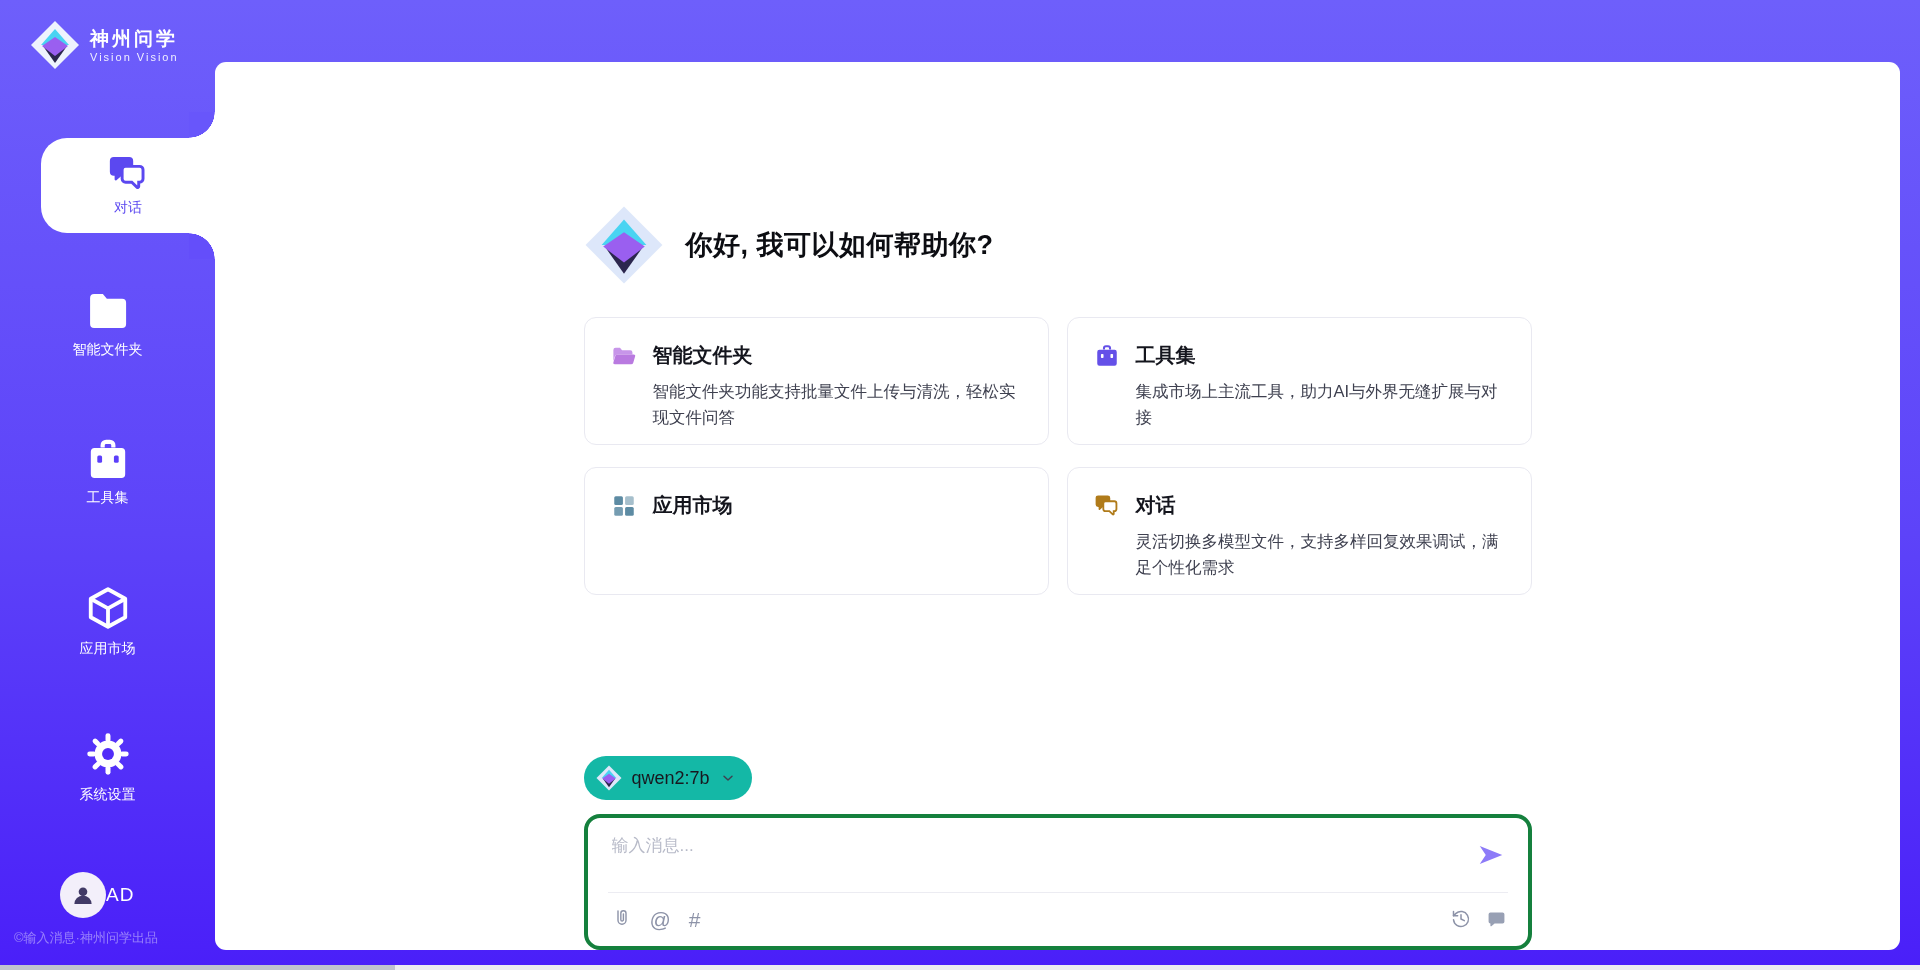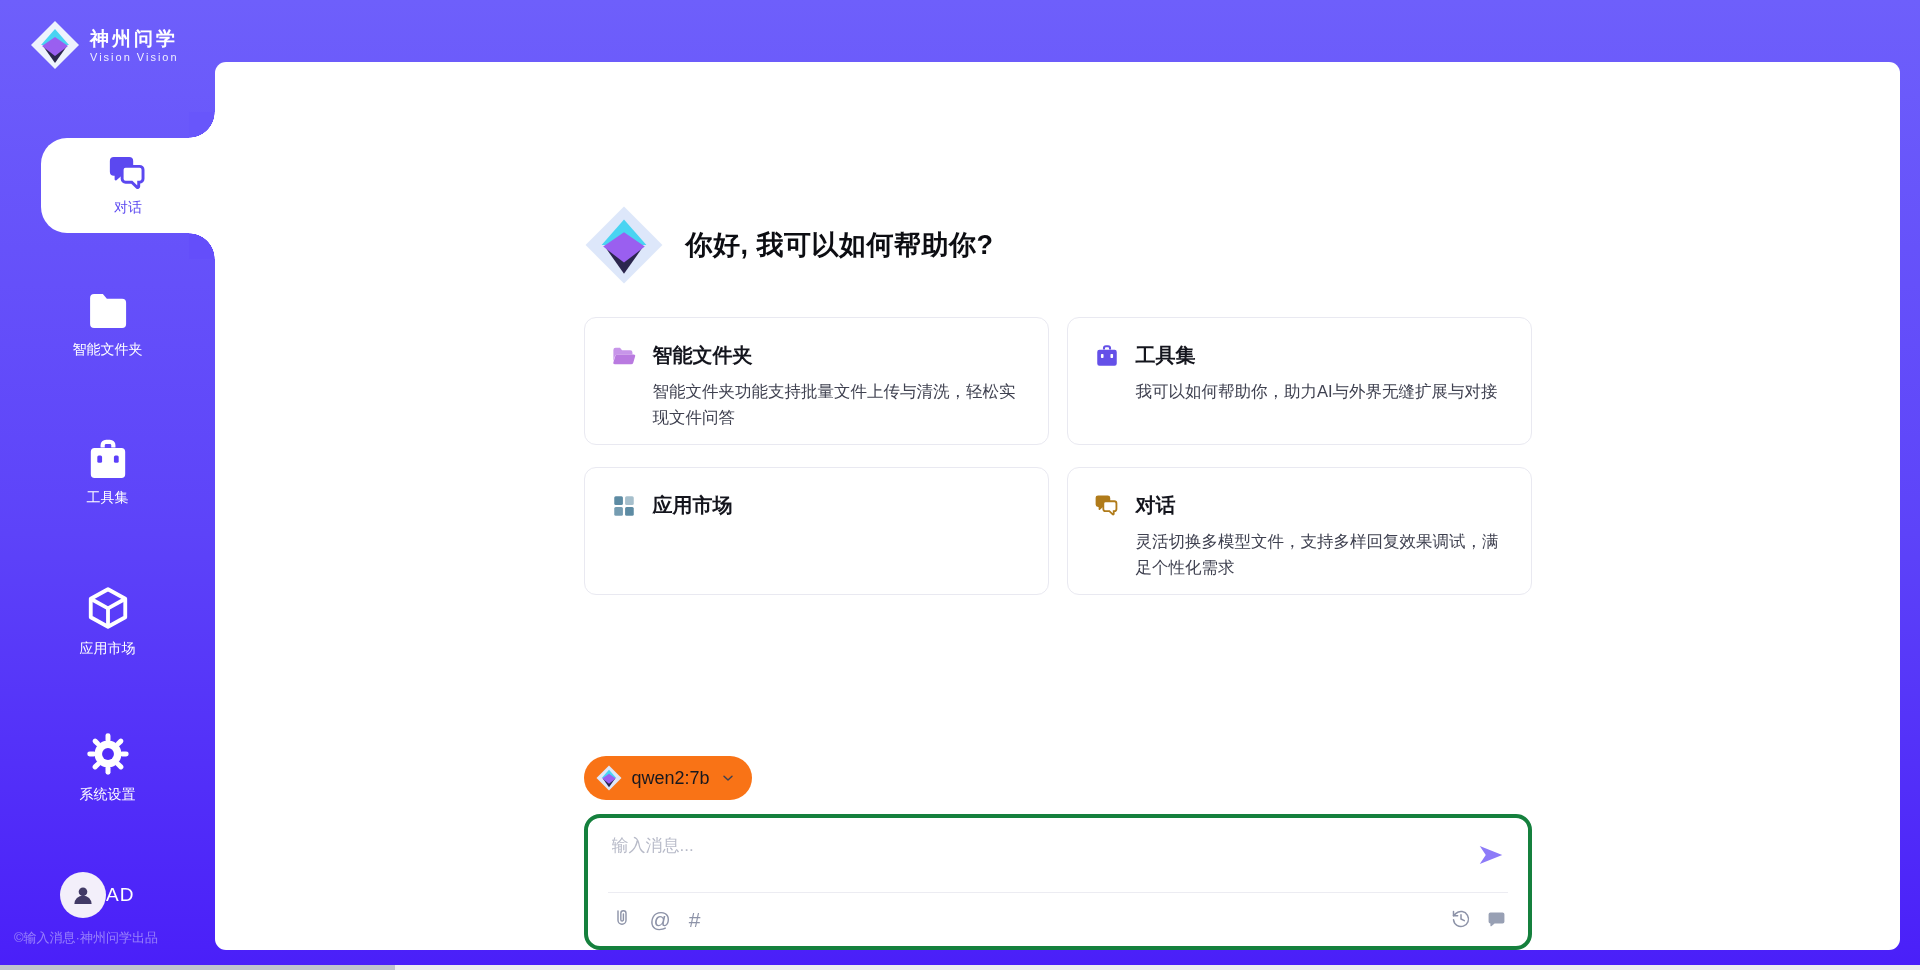--- a/index.html
+++ b/index.html
@@ -44,21 +44,21 @@
   .greeting h1 { font-size:27px; font-weight:bold; color:#0c0d12; letter-spacing:.5px; }
 
   .cards { margin-top:32px; display:grid; grid-template-columns:1fr 1fr; gap:22px 18px; }
   .card { height:128px; border:1px solid #e9e9f1; border-radius:12px; padding:24px 26px;
     background:#fff; cursor:pointer; }
   .card-head { display:flex; align-items:center; gap:16px; }
   .card-title { font-size:20px; font-weight:bold; color:#14151d; }
   .card-desc { margin:10px 0 0 42px; width:368px; font-size:16.5px; line-height:1.55; color:#3f4150; }
 
   .model-pill { margin-top:161px; display:inline-flex; align-items:center; gap:10px;
-    height:44px; padding:0 16px 0 12px; background:#f97316; border-radius:22px; cursor:pointer; }
+    height:44px; padding:0 16px 0 12px; background:#14b8a6; border-radius:22px; cursor:pointer; }
   .model-name { font-size:18px; color:#18181f; }
 
   .composer { margin-top:14px; height:136px; border:4px solid #15803d; border-radius:16px;
     position:relative; background:#fff; }
   .composer textarea { position:absolute; left:24px; top:16px; width:840px; height:52px;
     border:none; outline:none; resize:none; font-size:17px; color:#33343f;
     font-family:"Liberation Sans","DejaVu Sans",sans-serif; }
   .composer textarea::placeholder { color:#b7bac8; }
   .send-btn { position:absolute; right:22px; top:22px; width:30px; height:30px;
     border:none; background:transparent; cursor:pointer; }
@@ -190,21 +190,21 @@
         <div class="card">
           <div class="card-head">
             <svg width="26" height="26" viewBox="0 0 24 24">
               <path d="M3 8.2a2 2 0 0 1 2-2h14a2 2 0 0 1 2 2V19a2 2 0 0 1-2 2H5a2 2 0 0 1-2-2z" fill="#6450e8"></path>
               <path d="M9.2 6V4.8A1.8 1.8 0 0 1 11 3h2a1.8 1.8 0 0 1 1.8 1.8V6" fill="none" stroke="#6450e8" stroke-width="1.9"></path>
               <rect x="6.4" y="10.2" width="2.4" height="3.6" rx=".7" fill="#ffffff"></rect>
               <rect x="15.2" y="10.2" width="2.4" height="3.6" rx=".7" fill="#ffffff"></rect>
             </svg>
             <span class="card-title">工具集</span>
           </div>
-          <p class="card-desc">我可以如何帮助你，助力AI与外界无缝扩展与对接</p>
+          <p class="card-desc">集成市场上主流工具，助力AI与外界无缝扩展与对接</p>
         </div>
 
         <div class="card">
           <div class="card-head">
             <svg width="26" height="26" viewBox="0 0 24 24">
               <g fill="#5d8ba3">
                 <rect x="3" y="3" width="8" height="8" rx="1.4"></rect>
                 <rect x="13" y="3" width="8" height="8" rx="1.4" opacity=".55"></rect>
                 <rect x="3" y="13" width="8" height="8" rx="1.4" opacity=".85"></rect>
                 <rect x="13" y="13" width="8" height="8" rx="1.4"></rect>

